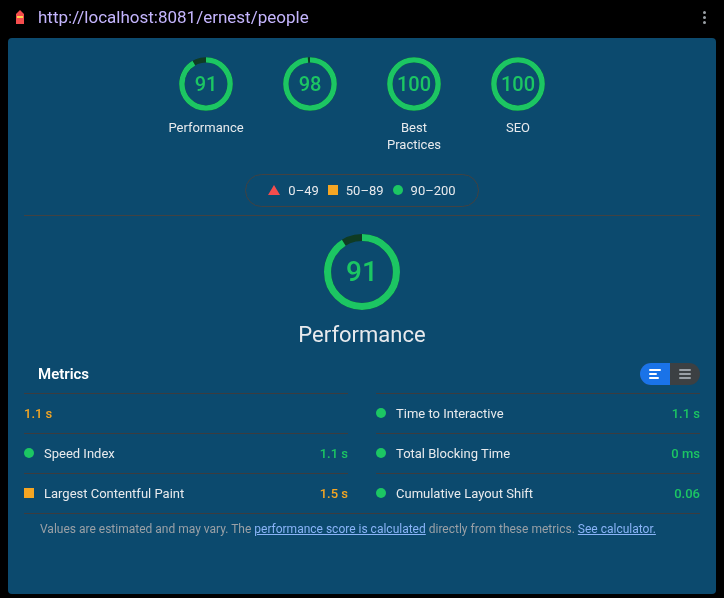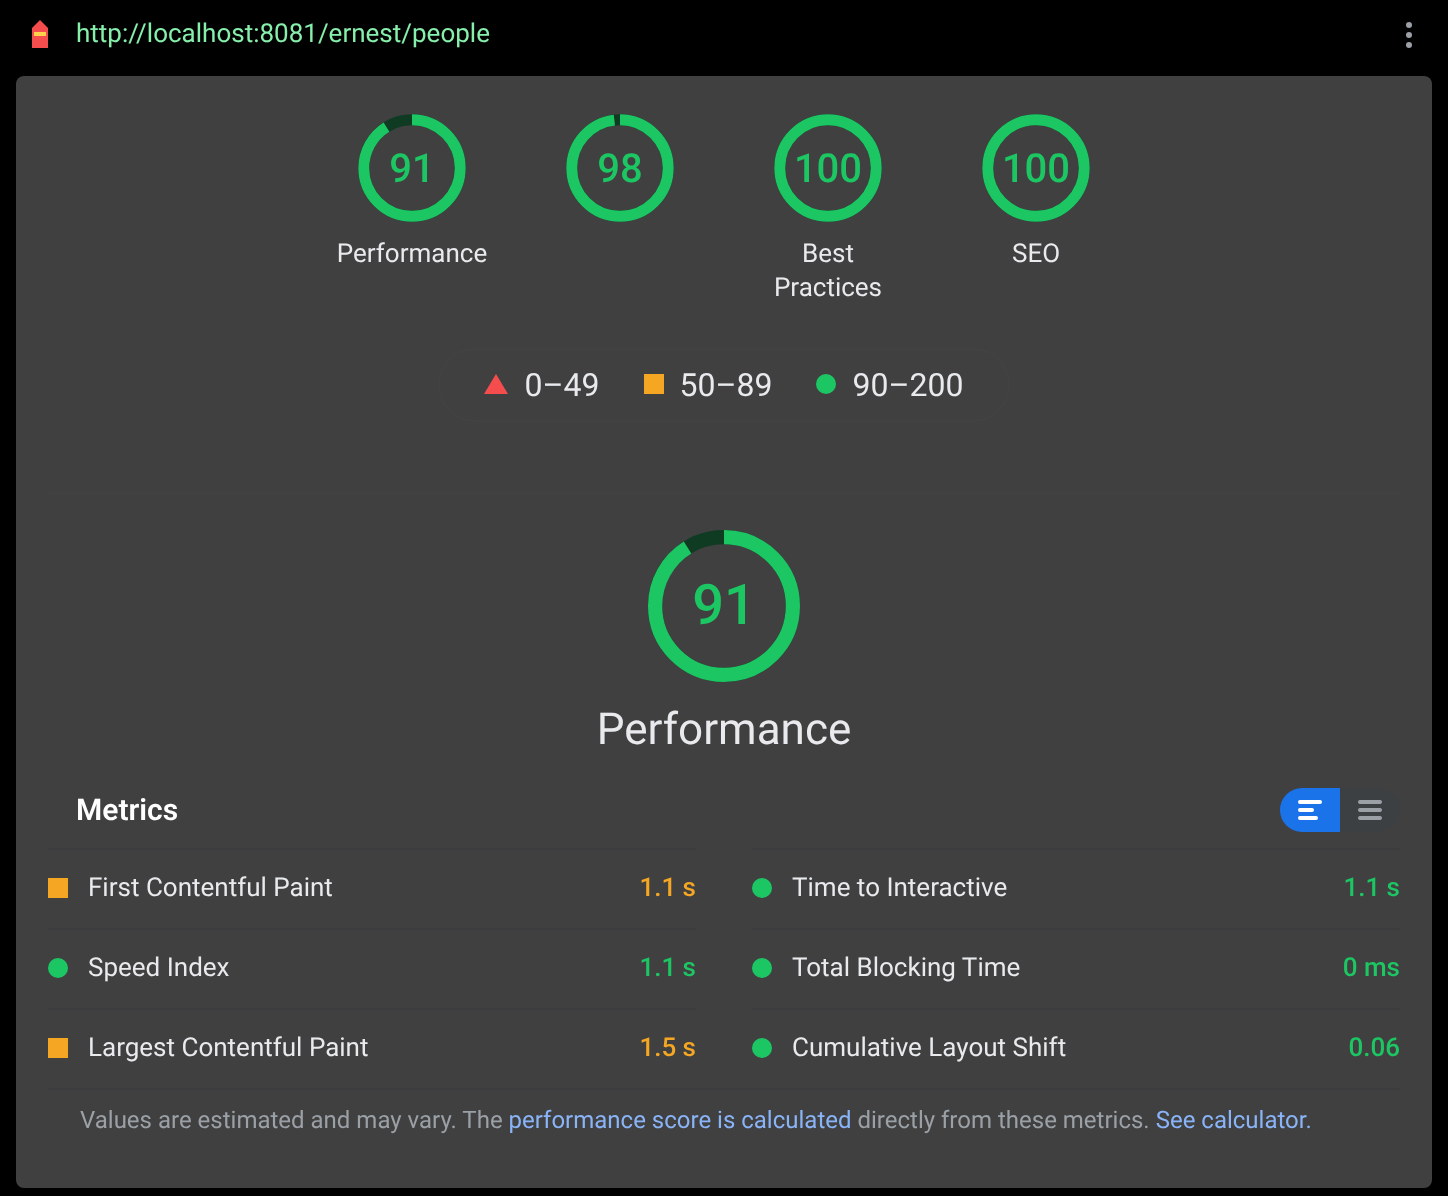--- a/index.html
+++ b/index.html
@@ -11,54 +11,54 @@
     overflow: hidden;
   }
   .window { width: 100%; height: 100%; background: #000; }
   .addr-bar {
     display: flex; align-items: center;
     padding: 6px 12px;
     gap: 10px;
     height: 34px;
   }
   .addr-icon { width: 16px; height: 16px; }
-  .addr-url { flex: 1; color: #86efac; font-size: 13px; }
+  .addr-url { flex: 1; color: #c4b5fd; font-size: 17px; }
   .kebab { width: 16px; height: 16px; display: flex; flex-direction: column; justify-content: center; align-items: center; gap: 2px; cursor: pointer; }
   .kebab span { width: 3px; height: 3px; border-radius: 50%; background: #9aa0a6; display: block; }
 
   .report {
     margin: 4px 8px 8px 8px;
-    background: #404040;
+    background: #0c4a6e;
     border-radius: 4px;
     height: 556px;
     overflow: hidden;
     display: flex; flex-direction: column;
   }
   .gauges-row { display: flex; justify-content: center; gap: 24px; padding: 18px 0 6px 0; }
   .gauge-block { display: flex; flex-direction: column; align-items: center; width: 80px; }
   .gauge-wrap { position: relative; width: 56px; height: 56px; }
   .gauge-wrap svg { width: 56px; height: 56px; transform: rotate(-90deg); }
   .gauge-score {
     position: absolute; top: 0; left: 0; width: 56px; height: 56px;
     display: flex; align-items: center; justify-content: center;
     font-size: 20px; font-weight: 500; color: #1cc663;
   }
   .gauge-label {
     margin-top: 8px; font-size: 13px; color: #e8eaed; text-align: center; line-height: 1.3;
     min-height: 32px;
   }
 
   .legend {
-    display: flex; align-items: center; justify-content: center; gap: 22px;
-    margin: 14px auto 35px auto;
+    display: flex; align-items: center; justify-content: center; gap: 9px;
+    margin: 14px auto 8px auto;
     border: 1px solid #424242;
     border-radius: 20px;
     padding: 8px 22px;
     width: fit-content;
-    font-size: 16px;
+    font-size: 13px;
   }
   .legend-item { display: flex; align-items: center; gap: 8px; color: #e8eaed; }
   .tri {
     width: 0; height: 0;
     border-left: 6px solid transparent;
     border-right: 6px solid transparent;
     border-bottom: 10px solid #f54d4d;
   }
   .sq { width: 10px; height: 10px; background: #f5a623; }
   .ci { width: 10px; height: 10px; border-radius: 50%; background: #1cc663; }
@@ -111,21 +111,21 @@
   .val-orange { color: #f5a623; }
   .val-green { color: #1cc663; }
 
   .footnote {
     padding: 8px 16px 0 16px;
     font-size: 12px;
     color: #9aa0a6;
     border-top: 1px solid #3c3c3f;
     margin: 0 16px;
   }
-  .footnote a { color: #8ab4f8; cursor: pointer; text-align: center; }
+  .footnote a { color: #8ab4f8; text-decoration: underline; cursor: pointer; text-align: center; }
 </style>
 </head>
 <body>
 
 <div class="window">
 
   <div class="addr-bar">
     <span class="addr-icon">
       <svg viewBox="0 0 16 16">
           <polygon points="8,1 12,5 12,15 4,15 4,5" fill="#f54d4d"></polygon>
@@ -228,24 +228,20 @@
               <span style="width:12px;background:#9aa0a6"></span>
               <span style="width:12px;background:#9aa0a6"></span>
           </div>
         </div>
       </div>
     </div>
 
     <div class="metrics-grid">
       <div>
         <div class="metric-row">
-          <div class="metric-left">
-              <div class="m-sq"></div>
-              <span class="metric-name">First Contentful Paint</span>
-            </div>
           <span class="metric-val val-orange">1.1 s</span>
         </div>
         <div class="metric-row">
           <div class="metric-left">
               <div class="m-ci"></div>
               <span class="metric-name">Speed Index</span>
             </div>
           <span class="metric-val val-green">1.1 s</span>
         </div>
         <div class="metric-row">

